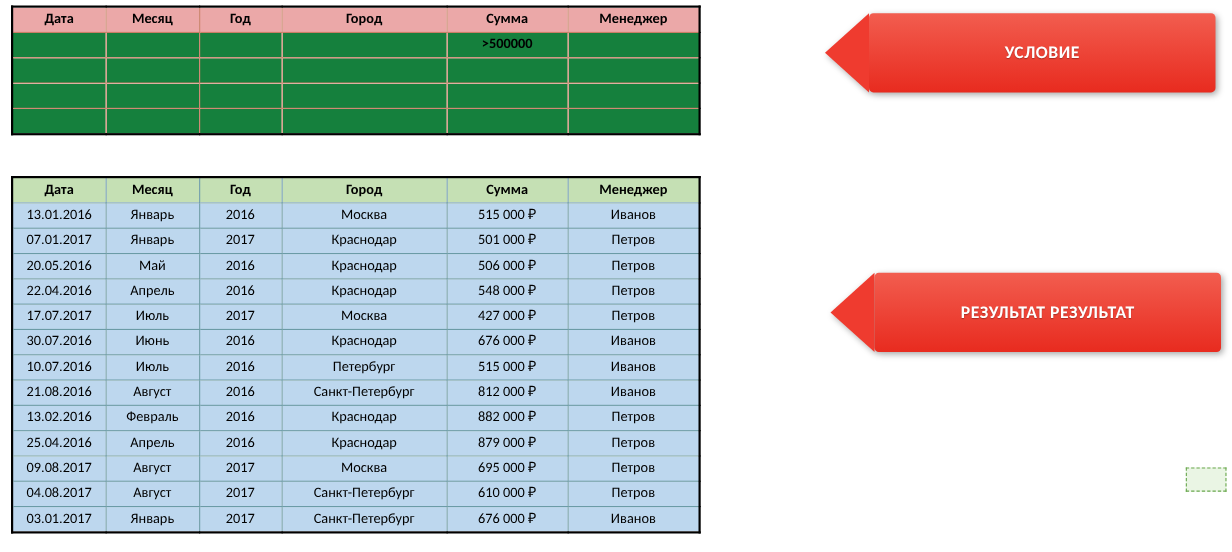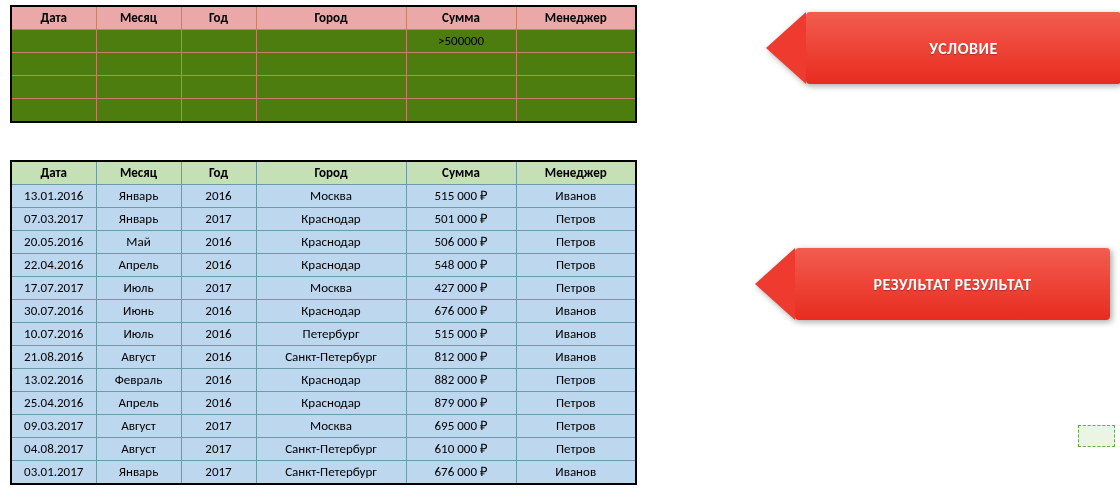--- a/index.html
+++ b/index.html
@@ -42,21 +42,22 @@
     top: 5px;
     border: 2px solid #000;
   }
   .criteria th {
     background: #eba8a8;
   }
   .criteria th, .criteria td {
     border-color: #c97f66;
   }
   .criteria td {
-    background: #4d7c0f;
+    background: #15803d;
+    font-weight: bold;
   }
   
   .result {
     position: absolute;
     left: 10px;
     top: 160px;
     border: 2px solid #000;
   }
   .result th {
     background: #c5e0b4;
@@ -98,21 +99,21 @@
     display: flex;
     align-items: center;
     justify-content: center;
     color: #fff;
     font-weight: bold;
     letter-spacing: 0.5px;
     font-size: 16px;
     text-shadow: 0 1px 1px rgba(0,0,0,0.3);
     padding: 0 10px;
   }
-  #callout-1 { left: 766px; top: 12px;  width: 355px; align-items: flex-end; }
+  #callout-1 { left: 750px; top: 12px;  width: 355px; align-items: flex-end; }
   #callout-2 { left: 755px; top: 248px; width: 355px; }
 
   .corner {
     position: absolute;
     right: 5px;
     bottom: 55px;
     width: 35px;
     height: 20px;
     border: 1px dashed #6aa84f;
     background: #eaf5e4;
@@ -199,21 +200,21 @@
   <tbody id="result-body">
         <tr>
           <td>13.01.2016</td>
           <td>Январь</td>
           <td>2016</td>
           <td>Москва</td>
           <td>515 000 ₽</td>
           <td>Иванов</td>
         </tr>
         <tr>
-          <td>07.03.2017</td>
+          <td>07.01.2017</td>
           <td>Январь</td>
           <td>2017</td>
           <td>Краснодар</td>
           <td>501 000 ₽</td>
           <td>Петров</td>
         </tr>
         <tr>
           <td>20.05.2016</td>
           <td>Май</td>
           <td>2016</td>
@@ -271,21 +272,21 @@
         </tr>
         <tr>
           <td>25.04.2016</td>
           <td>Апрель</td>
           <td>2016</td>
           <td>Краснодар</td>
           <td>879 000 ₽</td>
           <td>Петров</td>
         </tr>
         <tr>
-          <td>09.03.2017</td>
+          <td>09.08.2017</td>
           <td>Август</td>
           <td>2017</td>
           <td>Москва</td>
           <td>695 000 ₽</td>
           <td>Петров</td>
         </tr>
         <tr>
           <td>04.08.2017</td>
           <td>Август</td>
           <td>2017</td>

